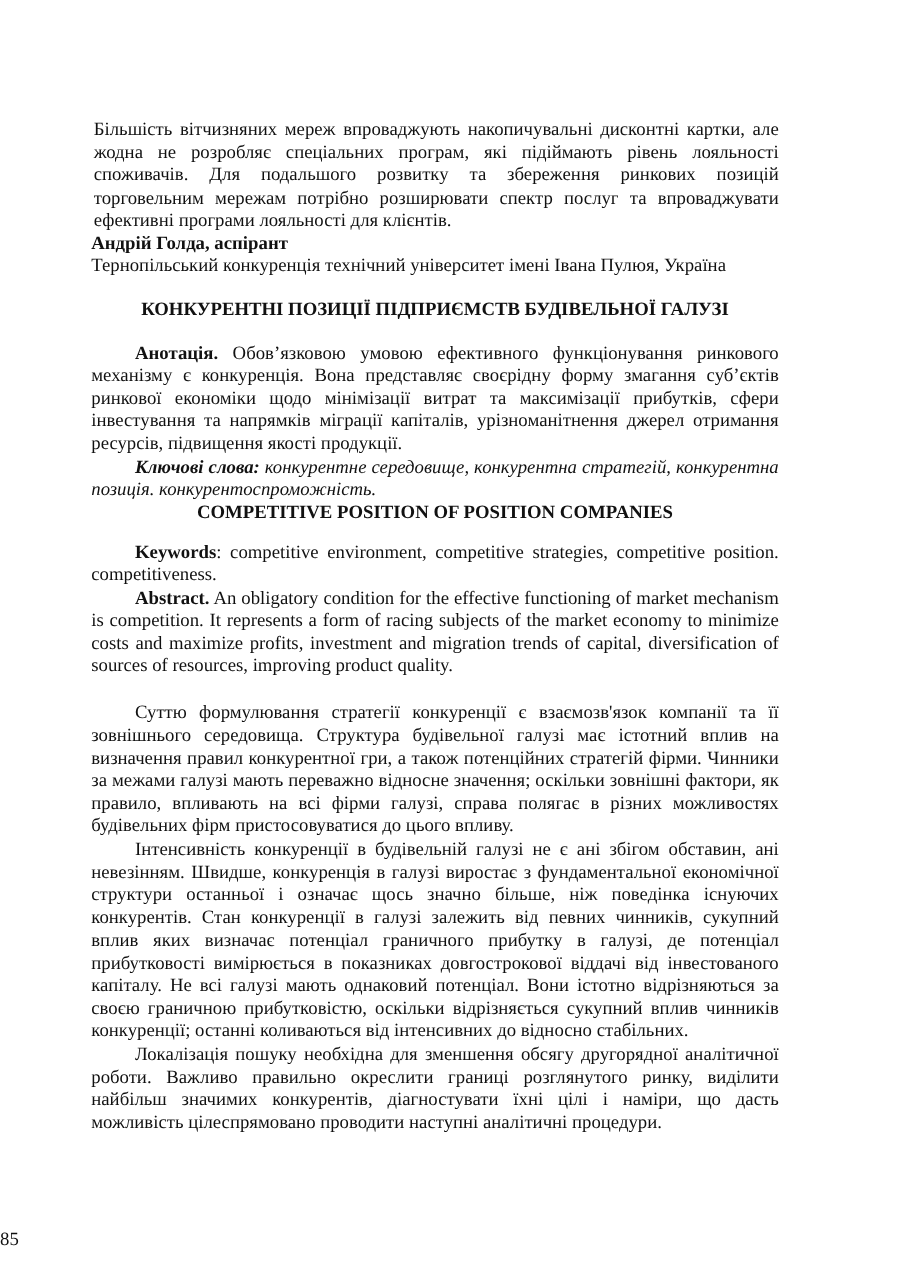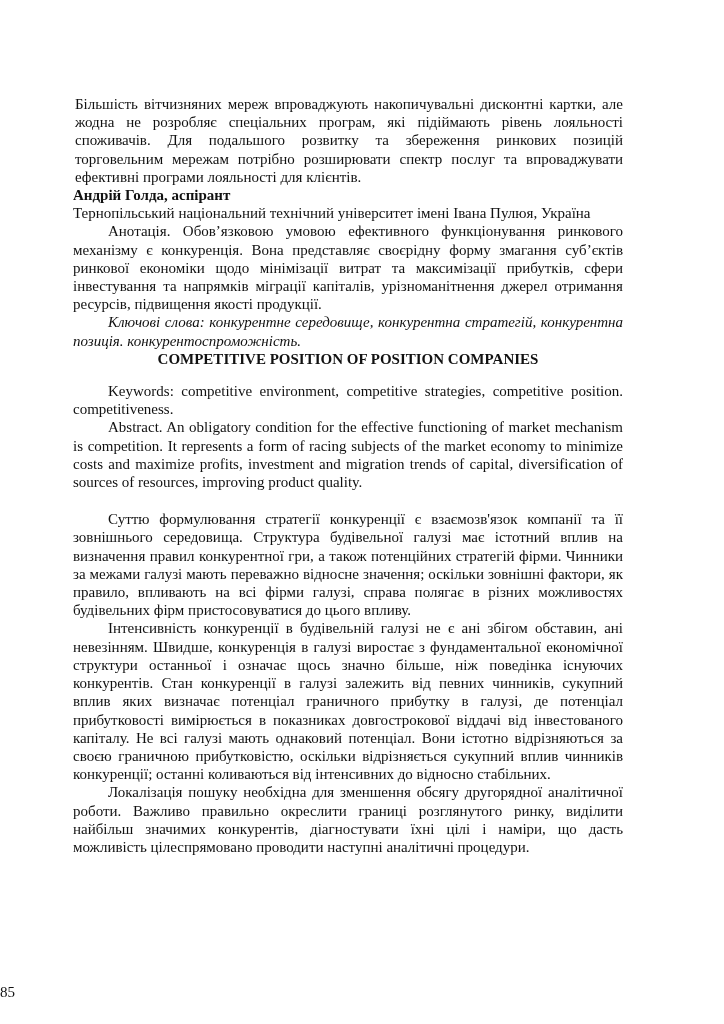--- a/index.html
+++ b/index.html
@@ -21,21 +21,21 @@
       top: 95px;
       width: 550px;
       font-size: 15px;
       line-height: 18.2px;
     }
     p {
       margin: 0;
       text-align: justify;
     }
     .indent { text-indent: 35px; }
-    .bold { font-weight: normal; }
+    .bold { font-weight: bold; }
     .italic { font-style: italic; }
     .udc { font-weight: bold; margin-top: 37px; }
     .author { font-weight: bold; }
     .affil { }
     .title {
       font-weight: bold;
       text-align: center;
       margin-top: 17px;
       margin-bottom: 16px;
       font-size: 15px;
@@ -59,23 +59,24 @@
   </style>
 </head>
 <body>
 
 <div class="page">
 
   <p class="pad-left-1">Більшість вітчизняних мереж впроваджують накопичувальні дисконтні картки, але жодна не розробляє спеціальних програм, які підіймають рівень лояльності споживачів. Для подальшого розвитку та збереження ринкових позицій торговельним мережам потрібно розширювати спектр послуг та впроваджувати ефективні програми лояльності для клієнтів.</p>
 
   <div>
     <div class="author">Андрій Голда, аспірант</div>
-    <div class="affil">Тернопільський національний технічний університет імені Івана Пулюя, Україна</div>
+    <div class="affil">Тернопільський конкуренція технічний університет імені Івана Пулюя, Україна</div>
   </div>
 
+  <div class="title">КОНКУРЕНТНІ ПОЗИЦІЇ ПІДПРИЄМСТВ БУДІВЕЛЬНОЇ ГАЛУЗІ</div>
 
   <p class="indent"><span class="bold">Анотація.</span><span> Обов’язковою умовою ефективного функціонування ринкового механізму є конкуренція. Вона  представляє своєрідну форму змагання суб’єктів ринкової економіки щодо мінімізації витрат та максимізації прибутків, сфери інвестування та напрямків міграції капіталів, урізноманітнення джерел отримання ресурсів, підвищення якості продукції.</span></p>
 
   <p class="indent italic"><span class="bold">Ключові слова:</span><span> конкурентне  середовище,  конкурентна стратегій, конкурентна позиція. конкурентоспроможність.</span></p>
 
   <div class="en-title">COMPETITIVE POSITION OF POSITION COMPANIES</div>
 
   <p class="indent"><span class="bold">Keywords</span><span>: competitive environment, competitive strategies, competitive position. competitiveness.</span></p>
 
   <p class="indent"><span class="bold">Abstract.</span><span> An obligatory condition for the effective functioning of market mechanism is competition. It represents a form of racing subjects of the market economy to minimize costs and maximize profits, investment and migration trends of capital, diversification of sources of resources, improving product quality.</span></p>

